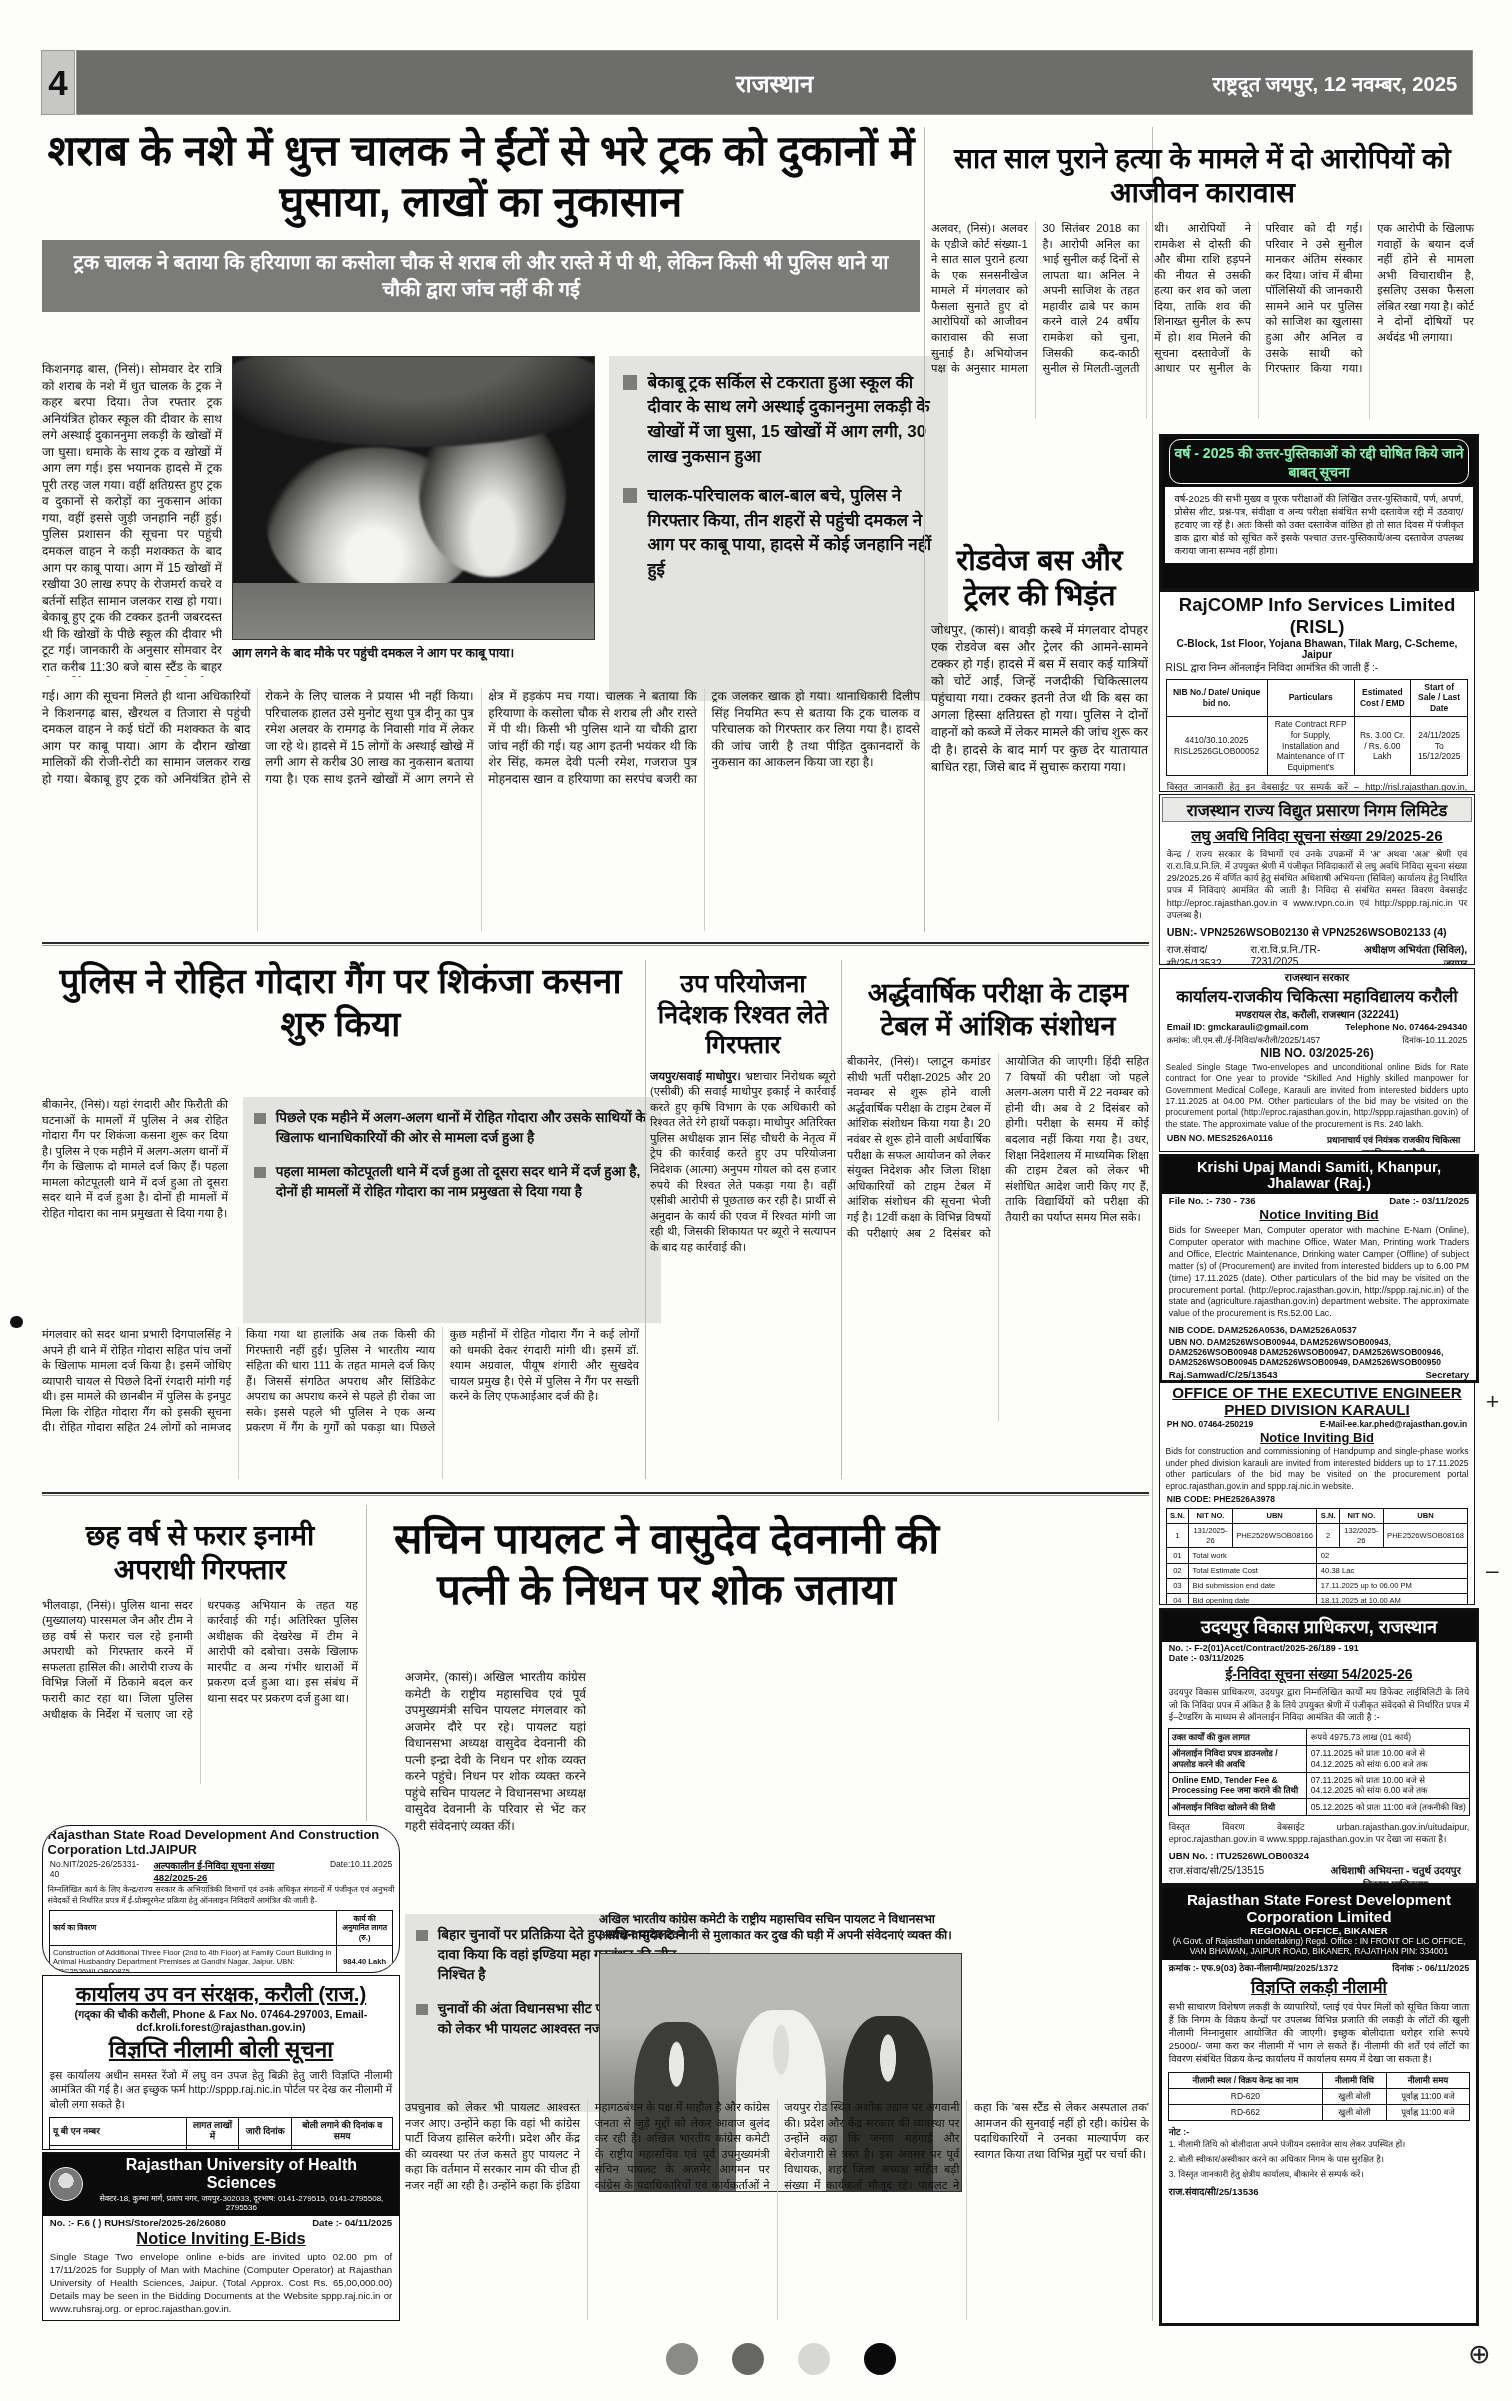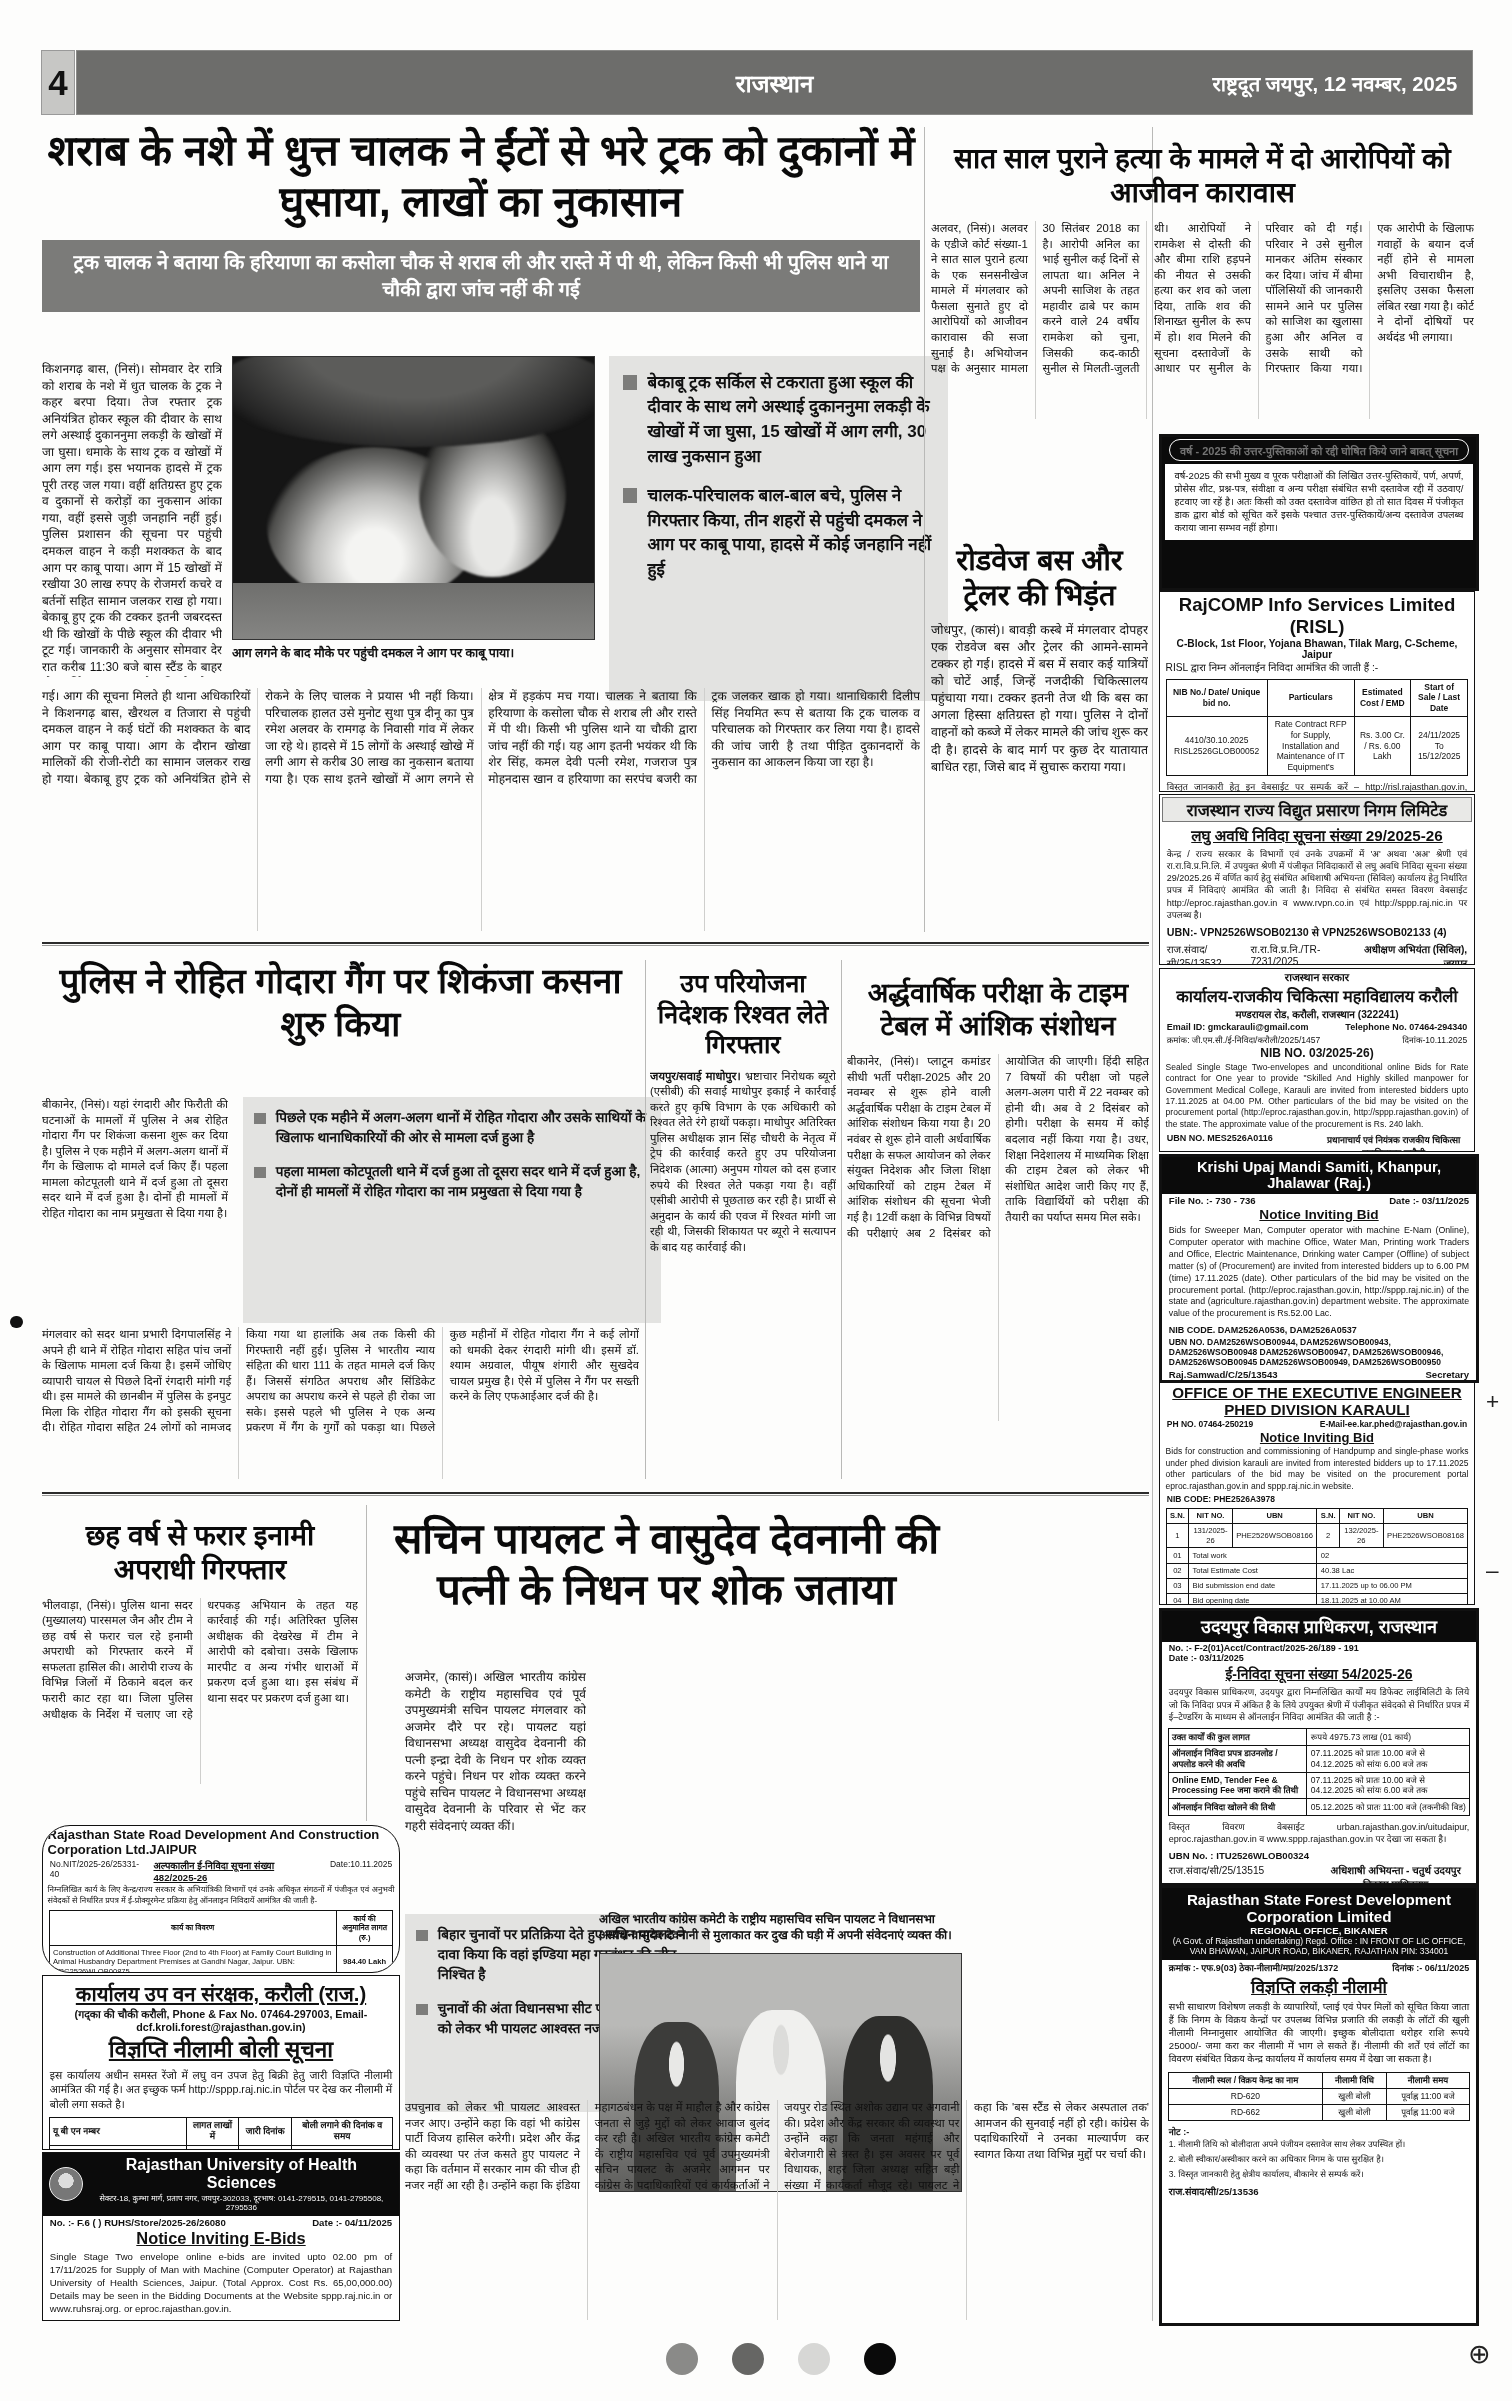--- a/index.html
+++ b/index.html
@@ -99,21 +99,21 @@
     <div class="hl" style="font-size:28px;">सात साल पुराने हत्या के मामले में दो आरोपियों को आजीवन कारावास</div>
   </div>
   <div class="abs bodytxt c5" style="left:931px;top:221px;width:543px;height:198px;font-size:11.3px;">अलवर, (निसं)। अलवर के एडीजे कोर्ट संख्या-1 ने सात साल पुराने हत्या के एक सनसनीखेज मामले में मंगलवार को फैसला सुनाते हुए दो आरोपियों को आजीवन कारावास की सजा सुनाई है। अभियोजन पक्ष के अनुसार मामला 30 सितंबर 2018 का है। आरोपी अनिल का भाई सुनील कई दिनों से लापता था। अनिल ने अपनी साजिश के तहत महावीर ढाबे पर काम करने वाले 24 वर्षीय रामकेश को चुना, जिसकी कद-काठी सुनील से मिलती-जुलती थी। आरोपियों ने रामकेश से दोस्ती की और बीमा राशि हड़पने की नीयत से उसकी हत्या कर शव को जला दिया, ताकि शव की शिनाख्त सुनील के रूप में हो। शव मिलने की सूचना दस्तावेजों के आधार पर सुनील के परिवार को दी गई। परिवार ने उसे सुनील मानकर अंतिम संस्कार कर दिया। जांच में बीमा पॉलिसियों की जानकारी सामने आने पर पुलिस को साजिश का खुलासा हुआ और अनिल व उसके साथी को गिरफ्तार किया गया। एक आरोपी के खिलाफ गवाहों के बयान दर्ज नहीं होने से मामला अभी विचाराधीन है, इसलिए उसका फैसला लंबित रखा गया है। कोर्ट ने दोनों दोषियों पर अर्थदंड भी लगाया।</div>
 
   <div class="abs" style="left:931px;top:436px;width:217px;">
     <div class="hl" style="font-size:29px;margin-top:107px;">रोडवेज बस और ट्रेलर की भिड़ंत</div>
     <div class="bodytxt" style="margin-top:8px;height:243px;font-size:12.4px;">जोधपुर, (कासं)। बावड़ी कस्बे में मंगलवार दोपहर एक रोडवेज बस और ट्रेलर की आमने-सामने टक्कर हो गई। हादसे में बस में सवार कई यात्रियों को चोटें आईं, जिन्हें नजदीकी चिकित्सालय पहुंचाया गया। टक्कर इतनी तेज थी कि बस का अगला हिस्सा क्षतिग्रस्त हो गया। पुलिस ने दोनों वाहनों को कब्जे में लेकर मामले की जांच शुरू कर दी है। हादसे के बाद मार्ग पर कुछ देर यातायात बाधित रहा, जिसे बाद में सुचारू कराया गया।</div>
   </div>
 
   <div class="abs box heavy" style="left:1159px;top:434px;width:314px;height:151px;background:#0b0b0b;">
-    <div class="nc nb" style="color:#737373;border:1.7px solid #fff;border-radius:11.3px;margin:2.3px 6.8px;font-size:11px;padding:2.3px;">वर्ष - 2025 की उत्तर-पुस्तिकाओं को रद्दी घोषित किये जाने बाबत् सूचना</div>
+    <div class="nc nb" style="color:#86efac;border:1.7px solid #fff;border-radius:11.3px;margin:2.3px 6.8px;font-size:14px;padding:2.3px;">वर्ष - 2025 की उत्तर-पुस्तिकाओं को रद्दी घोषित किये जाने बाबत् सूचना</div>
     <div style="background:#fff;margin:3.4px;padding:2.3px;">
       <span class="ntxt" style="display:block;font-size:9.6px;">वर्ष-2025 की सभी मुख्य व पूरक परीक्षाओं की लिखित उत्तर-पुस्तिकायें, पर्ण, अपर्ण, प्रोसेस शीट, प्रश्न-पत्र, संवीक्षा व अन्य परीक्षा संबंधित सभी दस्तावेज रद्दी में उठवाए/हटवाए जा रहें है। अतः किसी को उक्त दस्तावेज वांछित हो तो सात दिवस में पंजीकृत डाक द्वारा बोर्ड को सूचित करें इसके पश्चात उत्तर-पुस्तिकायें/अन्य दस्तावेज उपलब्ध कराया जाना सम्भव नहीं होगा।</span>
 
     </div>
   </div>
 
   <div class="abs box" style="left:1159px;top:591px;width:314px;height:199px;">
     <div class="nc nb" style="font-size:18.6px;margin-top:2.3px;">RajCOMP Info Services Limited (RISL)</div>
     <div class="nc nb" style="font-size:10.2px;">C-Block, 1st Floor, Yojana Bhawan, Tilak Marg, C-Scheme, Jaipur</div>
     <div class="ntxt" style="padding:1.1px 5.6px;">RISL द्वारा निम्न ऑनलाईन निविदा आमंत्रित की जाती हैं :-</div>
@@ -362,21 +362,21 @@
     <div class="nb" style="font-size:13px;padding:1.1px 4.5px;">Rajasthan State Road Development And Construction Corporation Ltd.JAIPUR</div>
     <div class="row" style="font-size:8.5px;gap:12px;">
       <span>No.NIT/2025-26/25331-40</span>
       <span class="nb nu" style="font-size:9.6px;">अल्पकालीन ई-निविदा सूचना संख्या 482/2025-26</span>
       <span>Date:10.11.2025</span>
     </div>
     <div class="ntxt" style="font-size:8px;padding:1.1px 4.5px;">निम्नलिखित कार्य के लिए केन्द्र/राज्य सरकार के अभियांत्रिकी विभागों एवं उनके अधिकृत संगठनों में पंजीकृत एवं अनुभवी संवेदकों से निर्धारित प्रपत्र में ई-प्रोक्यूरमेन्ट प्रक्रिया हेतु ऑनलाइन निविदायें आमंत्रित की जाती है-</div>
     <table class="nt" style="font-size:7.6px;">
       <tbody>
           <tr>
-        <th style="text-align:center;">कार्य का विवरण</th>
+        <th style="text-align:left;">कार्य का विवरण</th>
         <th>कार्य की अनुमानित लागत (रु.)</th>
       </tr>
       <tr>
         <td style="text-align:left;">Construction of Additional Three Floor (2nd to 4th Floor) at Family Court Building in Animal Husbandry Department Premises at Gandhi Nagar, Jaipur.  UBN: RRC2526WLOB00875</td>
         <td class="nb">984.40 Lakh</td>
       </tr>
     </tbody>
       </table>
     <div class="ntxt" style="font-size:7.3px;padding:1.1px 4.5px;">निविदा से सम्बन्धित प्रपत्र में निविदा शुल्क, धरोहर राशि, डाउनलोड करने व खोलने की तारीख सहित सम्पूर्ण विवरण एवं संशोधन वेबसाईट: http://eproc.rajasthan.gov.in, http://sppp.rajasthan.nic.in तथा http://pwd.rajasthan.gov.in/rsrdc पर देखा जा सकता है। इच्छुक संवेदकों को अपने डिजिटल हस्ताक्षर के माध्यम से वेबसाईट http://eproc.rajasthan.gov.in पर रजिस्टर्ड करवाना आवश्यक है।</div>
 

